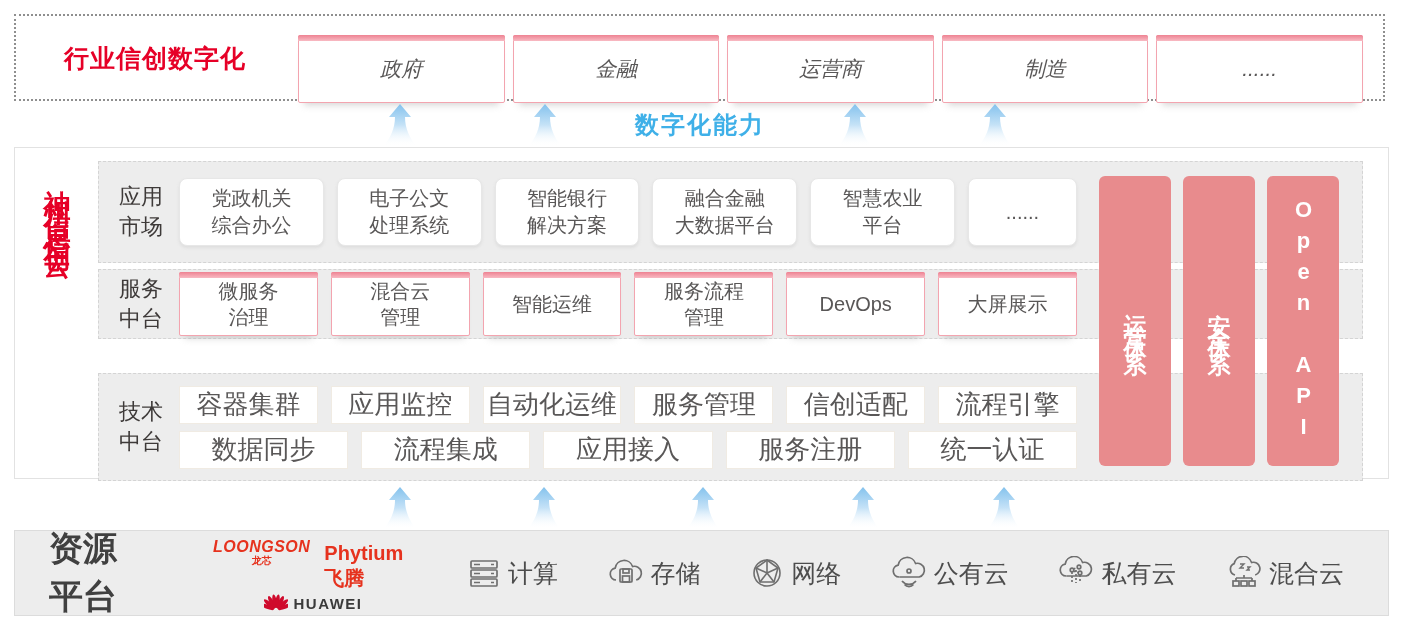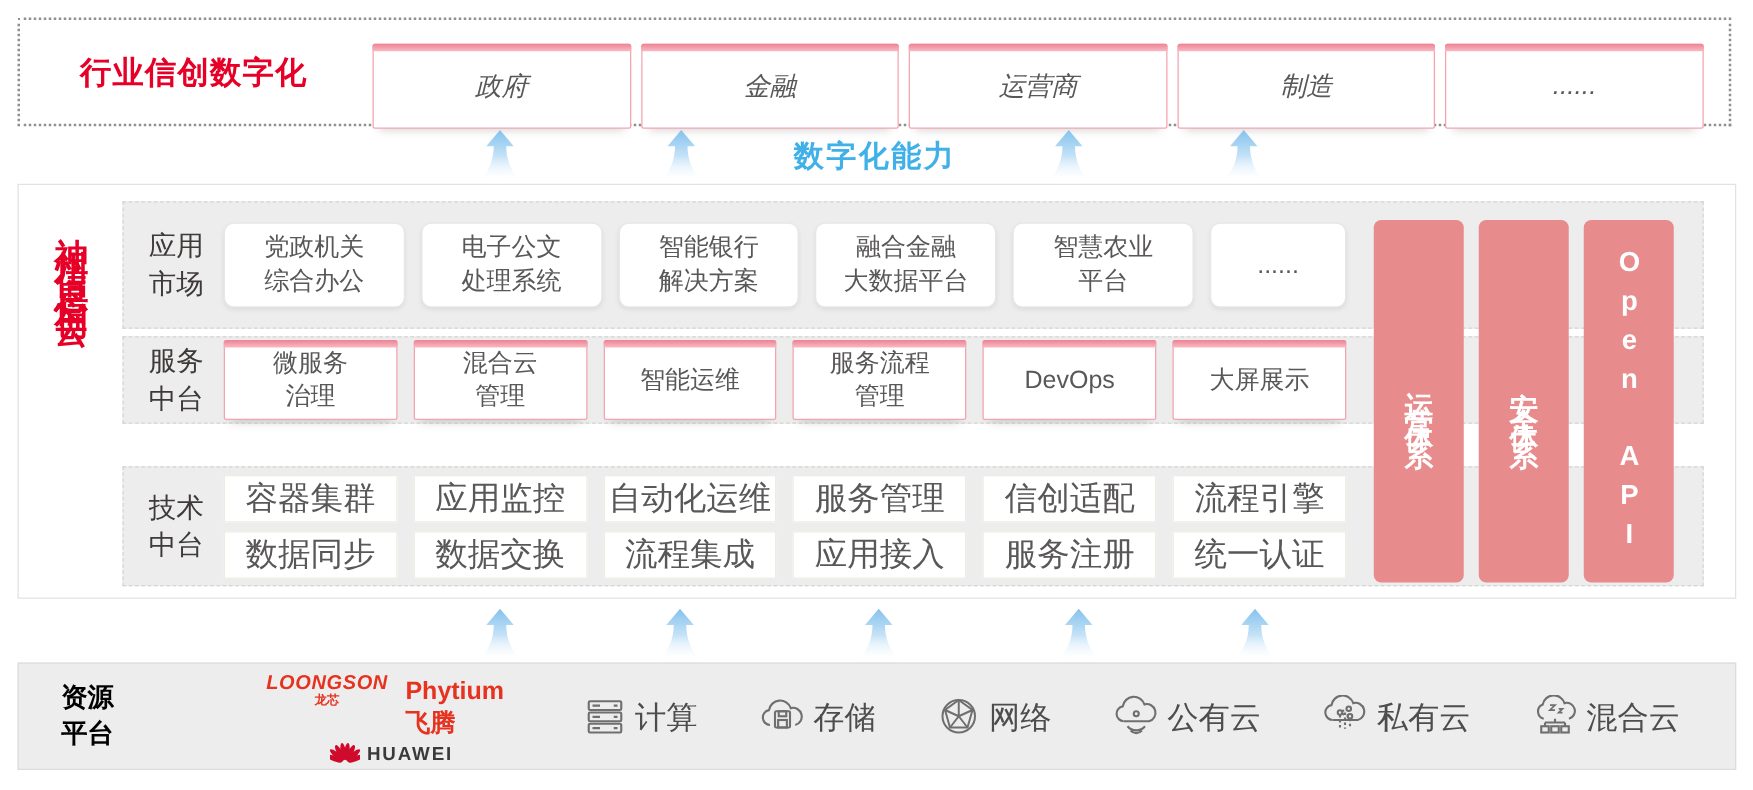--- a/index.html
+++ b/index.html
@@ -28,21 +28,21 @@
   .main-box { position:absolute; left:14px; top:147px; width:1375px; height:332px;
     background:#fff; border:1px solid #e2e2e2; }
   .vertical-title { position:absolute; left:28px; top:20px; height:294px;
     writing-mode:vertical-lr; text-orientation:upright;
     font-size:27px; font-weight:bold; color:#e60027; letter-spacing:11px; line-height:1; }
 
   .layer-row { position:absolute; left:83px; width:1265px;
     background:#ededed; border:1px dashed #d4d4d4; }
   .row-app  { top:13px;  height:102px; }
   .row-svc  { top:121px; height:70px;  }
-  .row-tech { top:225px; height:96px;  }
+  .row-tech { top:225px; height:108px;  }
   .row-label { position:absolute; left:16px; top:50%; transform:translateY(-50%);
     width:52px; text-align:center; font-size:22px; font-weight:normal; color:#3e3a39;
     line-height:1.35; white-space:pre-line; }
   .row-items { position:absolute; left:80px; width:898px; top:0; bottom:0;
     display:flex; align-items:center; gap:13px; }
 
   .app-box { flex:1; height:68px; background:#fff; border:1px solid #e7e7e7; border-radius:8px;
     display:flex; align-items:center; justify-content:center; text-align:center;
     font-size:20px; color:#595757; line-height:1.35; white-space:pre-line;
     box-shadow:0 2px 3px rgba(180,180,180,.25); }
@@ -66,21 +66,21 @@
     border-radius:6px; display:flex; align-items:center; justify-content:center; }
   .pillar-text { writing-mode:vertical-lr; text-orientation:upright; color:#fff;
     font-size:23px; font-weight:bold; letter-spacing:13px; line-height:1; }
   .pillar-text.latin { letter-spacing:6px; font-size:22px; }
   .pillar-1 { left:1084px; } .pillar-2 { left:1168px; } .pillar-3 { left:1252px; }
 
   
   .bottom-box { position:absolute; left:14px; top:530px; width:1375px; height:86px;
     background:#ededed; border:1px solid #dcdcdc; }
   .res-title { position:absolute; left:34px; top:50%; transform:translateY(-50%);
-    font-size:21px; font-weight:bold; color:#000000; line-height:1.4; white-space:pre-line; }
+    font-size:34px; font-weight:bold; color:#404040; line-height:1.4; white-space:pre-line; }
   .vendors { position:absolute; left:198px; top:8px; width:200px; height:70px;
     display:flex; flex-direction:column; align-items:center; justify-content:space-between; }
   .vendor-line1 { display:flex; align-items:flex-start; gap:14px; }
   .loongson { display:flex; flex-direction:column; align-items:center; line-height:1; }
   .loongson-name { font-size:16px; font-weight:bold; font-style:italic; color:#e6321e; letter-spacing:.5px; }
   .loongson-sub { font-size:10px; font-weight:bold; color:#e6321e; margin-top:1px; }
   .phytium { font-size:20px; font-weight:bold; color:#e6321e; margin-top:3px; }
   .phytium-sub { font-weight:bold; }
   .huawei { display:flex; align-items:center; gap:6px; }
   .huawei-name { font-size:15px; font-weight:bold; color:#3a3a3a; letter-spacing:1.5px; }
@@ -175,21 +175,20 @@
         <div class="tech-line">
           <div class="tech-box">容器集群</div>
           <div class="tech-box">应用监控</div>
           <div class="tech-box">自动化运维</div>
           <div class="tech-box">服务管理</div>
           <div class="tech-box">信创适配</div>
           <div class="tech-box">流程引擎</div>
         </div>
         <div class="tech-line">
           <div class="tech-box">数据同步</div>
-          <div class="tech-box">数据交换</div>
           <div class="tech-box">流程集成</div>
           <div class="tech-box">应用接入</div>
           <div class="tech-box">服务注册</div>
           <div class="tech-box">统一认证</div>
         </div>
       </div>
     </div>
 
     <div class="pillar pillar-1">
       <div class="pillar-text">运营体系</div>

